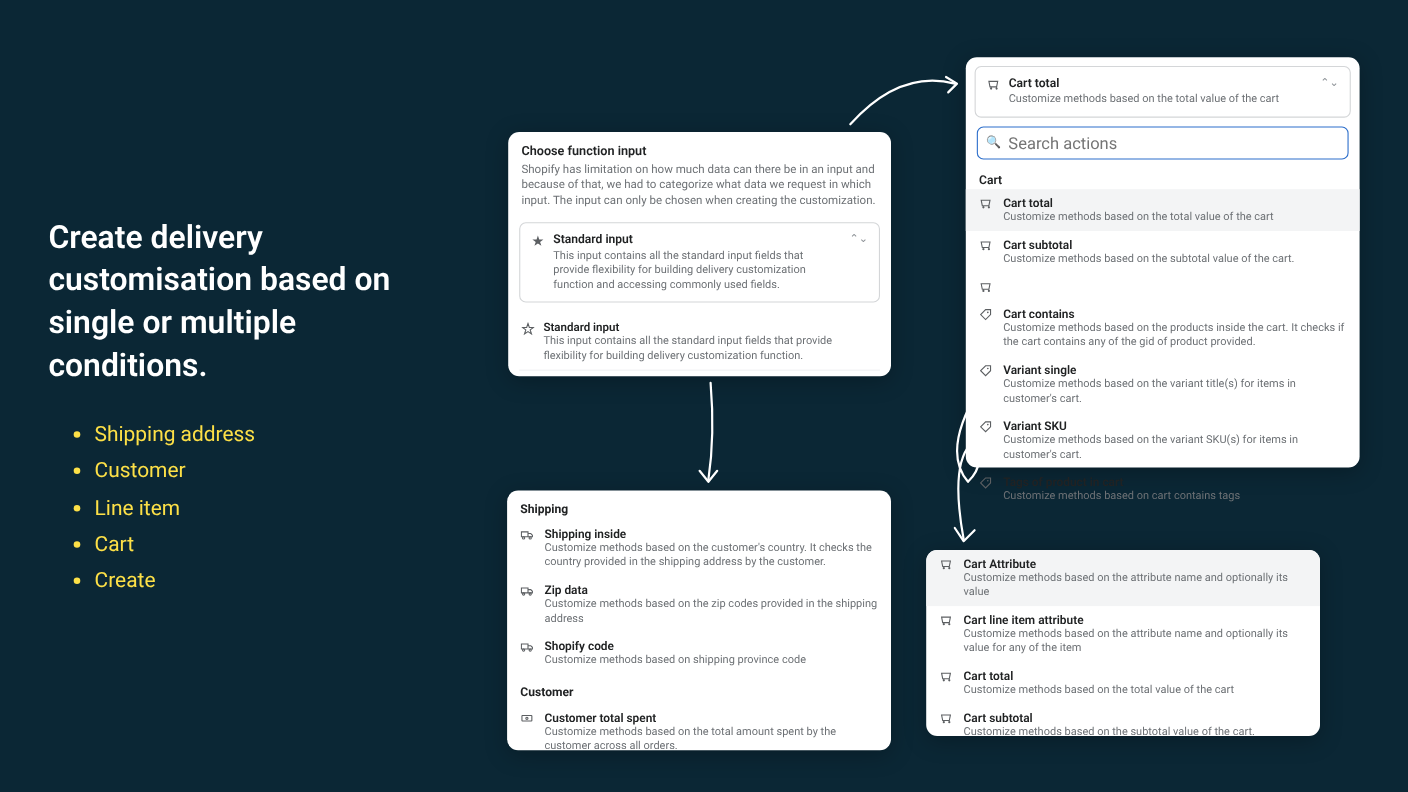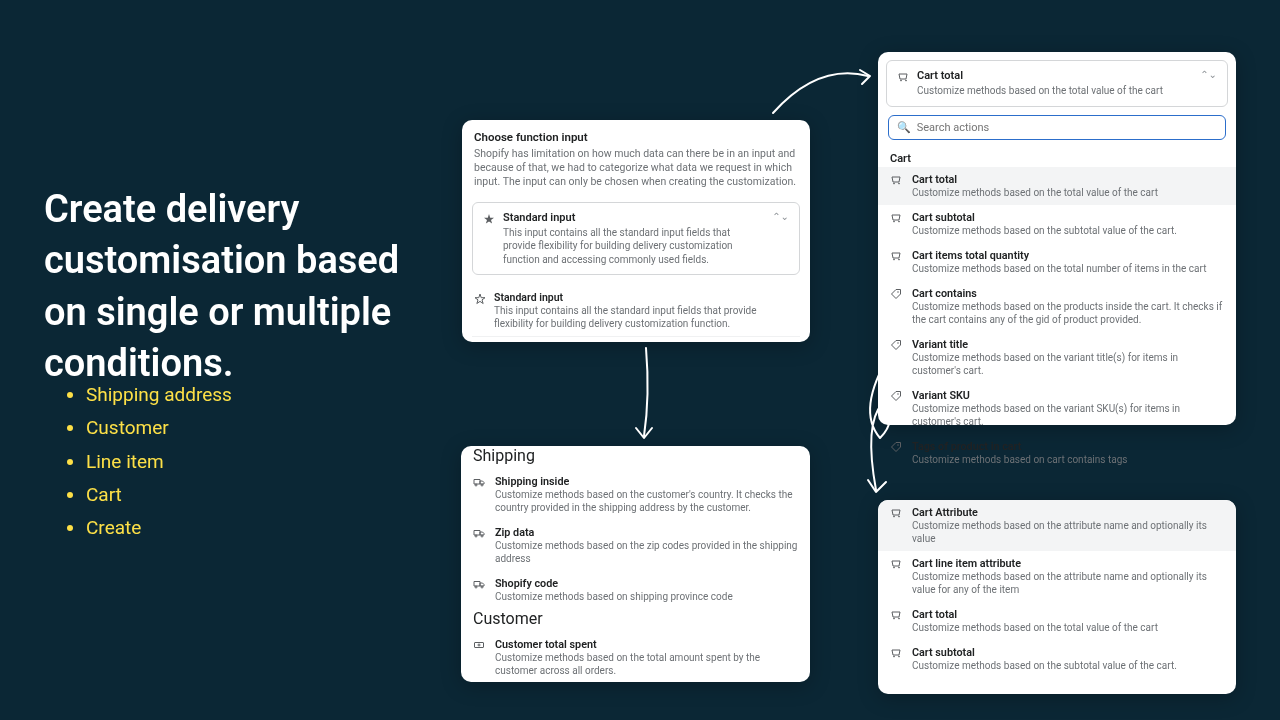--- a/index.html
+++ b/index.html
@@ -1,37 +1,37 @@
 <!DOCTYPE html>
 <html><head>
 <meta charset="utf-8">
 <style>
 *{margin:0;padding:0;box-sizing:border-box;font-family:-apple-system,BlinkMacSystemFont,"Segoe UI",Roboto,sans-serif}
 body{width:1280px;height:720px;background:#0b2735;overflow:hidden;position:relative}
-.headline{position:absolute;left:44px;top:184px;width:365px;color:#fff;font-size:38px;font-weight:600;line-height:1.35}
+.headline{position:absolute;left:44px;top:197px;width:365px;color:#fff;font-size:29px;font-weight:600;line-height:1.35}
 .bullets{position:absolute;left:68px;top:378px;color:#fde047;font-size:19px;line-height:1.75;list-style:disc;padding-left:18px}
 .panel{position:absolute;background:#fff;border-radius:10px;box-shadow:0 4px 20px rgba(0,0,0,.25);color:#202223;font-size:11px}
 .panel .hdr{padding:10px 12px 4px;border-bottom:none}
 .panel .hdr b{font-size:11.5px;font-weight:600;display:block;margin-bottom:3px}
 .panel .hdr .desc{color:#6d7175;font-size:10.5px;line-height:1.35}
 .selbox{margin:8px 10px 10px;border:1px solid #d4d6d8;border-radius:6px;padding:8px 10px;display:flex;align-items:flex-start;gap:8px;position:relative}
 .selbox .ic{flex:0 0 12px;margin-top:2px;color:#5c5f62}
 .selbox .txts{flex:1}
 .selbox .txts .t{font-weight:600;font-size:11px;margin-bottom:2px}
 .selbox .txts .d{color:#6d7175;font-size:10px;line-height:1.35}
 .selbox .chev{color:#8c9196;font-size:10px}
 .sublist{margin:0 10px 0}
 .subitem{display:flex;align-items:flex-start;gap:8px;padding:6px 2px;border-top:1px solid #f0f1f2}
 .subitem:first-child{border-top:none}
 .subitem .ic{flex:0 0 12px;margin-top:2px;color:#5c5f62}
 .subitem .txts .t{font-weight:600;font-size:10.5px}
 .subitem .txts .d{color:#6d7175;font-size:10px;line-height:1.3}
-.secthdr{font-weight:400;font-size:16px;padding:0 12px 4px}
+.secthdr{font-weight:700;font-size:11px;padding:10px 12px 4px}
 .srch{margin:8px 10px;border:1.5px solid #2c6ecb;border-radius:6px;display:flex;align-items:center;padding:5px 8px;gap:6px}
-.srch input{border:none;outline:none;font-size:11px;flex:1;color:#6d7175;background:transparent}
+.srch input{border:none;outline:none;font-size:15px;flex:1;color:#6d7175;background:transparent}
 .srch .mag{color:#6d7175;font-size:11px}
 .group{padding:4px 12px 2px;font-weight:600;font-size:11px;color:#202223}
 .item{display:flex;align-items:flex-start;gap:8px;padding:6px 12px}
 .item.hi{background:#f3f4f5}
 .item .ic{flex:0 0 14px;margin-top:1px;color:#5c5f62}
 .item .txts .t{font-weight:600;font-size:10.8px}
 .item .txts .d{color:#6d7175;font-size:10px;line-height:1.3}
 svg{display:block}
 
 
@@ -125,24 +125,20 @@
           <div class="t">Cart subtotal</div>
           <div class="d">Customize methods based on the subtotal value of the cart.</div>
         </div>
       </div>
       <div class="item">
         <span class="ic">
           <svg width="12" height="12" viewBox="0 0 24 24">
             <path fill="none" stroke="currentColor" stroke-width="2" d="M4 6h16l-2 10H6zM8 20a1 1 0 100-2 1 1 0 000 2zm10 0a1 1 0 100-2 1 1 0 000 2z"></path>
           </svg>
         </span>
-        <div class="txts">
-          <div class="t">Cart items total quantity</div>
-          <div class="d">Customize methods based on the total number of items in the cart</div>
-        </div>
       </div>
       <div class="item">
         <span class="ic">
           <svg width="12" height="12" viewBox="0 0 24 24">
             <path fill="none" stroke="currentColor" stroke-width="2" d="M3 12l9-9h9v9l-9 9z"></path>
             <circle cx="16" cy="8" r="1.5" fill="currentColor"></circle>
           </svg>
         </span>
         <div class="txts">
           <div class="t">Cart contains</div>
@@ -150,21 +146,21 @@
         </div>
       </div>
       <div class="item">
         <span class="ic">
           <svg width="12" height="12" viewBox="0 0 24 24">
             <path fill="none" stroke="currentColor" stroke-width="2" d="M3 12l9-9h9v9l-9 9z"></path>
             <circle cx="16" cy="8" r="1.5" fill="currentColor"></circle>
           </svg>
         </span>
         <div class="txts">
-          <div class="t">Variant title</div>
+          <div class="t">Variant single</div>
           <div class="d">Customize methods based on the variant title(s) for items in customer's cart.</div>
         </div>
       </div>
       <div class="item">
         <span class="ic">
           <svg width="12" height="12" viewBox="0 0 24 24">
             <path fill="none" stroke="currentColor" stroke-width="2" d="M3 12l9-9h9v9l-9 9z"></path>
             <circle cx="16" cy="8" r="1.5" fill="currentColor"></circle>
           </svg>
         </span>
@@ -239,21 +235,21 @@
           </svg>
         </span>
         <div class="txts">
           <div class="t">Customer total spent</div>
           <div class="d">Customize methods based on the total amount spent by the customer across all orders.</div>
         </div>
       </div>
     </div>
 </div>
 
-<div class="panel" style="left:878px;top:500px;width:358px;height:194px;overflow:hidden">
+<div class="panel" style="left:842px;top:500px;width:358px;height:169px;overflow:hidden">
   <div id="attr-items">
       <div class="item hi">
         <span class="ic">
           <svg width="12" height="12" viewBox="0 0 24 24">
             <path fill="none" stroke="currentColor" stroke-width="2" d="M4 6h16l-2 10H6zM8 20a1 1 0 100-2 1 1 0 000 2zm10 0a1 1 0 100-2 1 1 0 000 2z"></path>
           </svg>
         </span>
         <div class="txts">
           <div class="t">Cart Attribute</div>
           <div class="d">Customize methods based on the attribute name and optionally its value</div>

